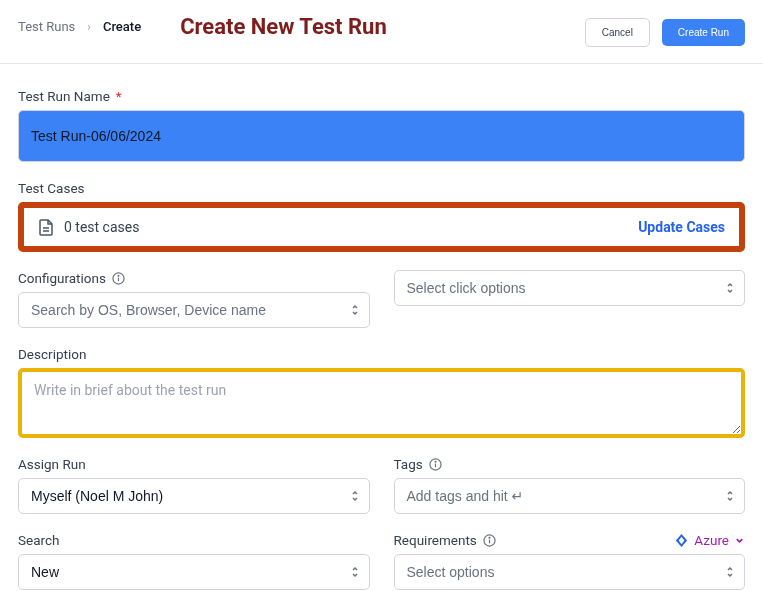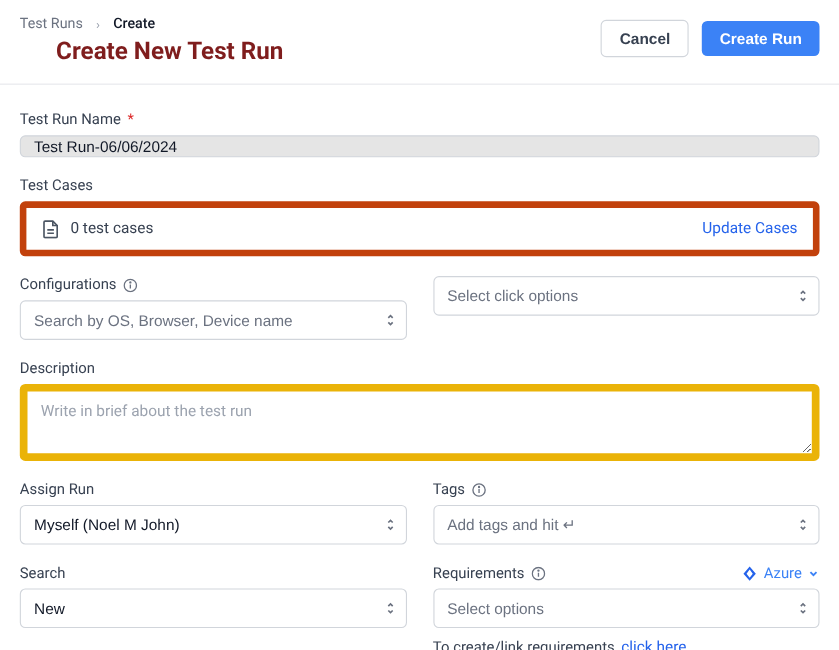--- a/index.html
+++ b/index.html
@@ -15,21 +15,21 @@
     }
     .header {
       display: flex;
       justify-content: space-between;
       align-items: flex-start;
       padding: 14px 18px 16px 18px;
       border-bottom: 1px solid #e5e7eb;
     }
     .header-left {
       display: flex;
-      flex-direction: column;
+      flex-direction: row;
       gap: 6px;
     }
     .breadcrumb {
       display: flex;
       align-items: center;
       gap: 12px;
       font-size: 13px;
     }
     .breadcrumb-link {
       color: #6b7280;
@@ -50,24 +50,24 @@
       margin-left: 33px;
     }
     .header-right {
       display: flex;
       gap: 12px;
       align-items: center;
       padding-top: 4px;
     }
     .btn {
       border-radius: 5px;
-      font-size: 14px;
+      font-size: 10px;
       padding: 8px 16px;
       cursor: pointer;
-      font-weight: 700;
+      font-weight: 400;
       border: none;
     }
     .btn-secondary {
       background: #fff;
       border: 1px solid #d1d5db;
       color: #374151;
     }
     .btn-primary {
       background: #3b82f6;
       color: #fff;
@@ -104,24 +104,24 @@
       align-items: center;
       justify-content: center;
       width: 14px;
       height: 14px;
       color: #6b7280;
     }
     .input {
       width: 100%;
       border: 1px solid #d1d5db;
       border-radius: 5px;
-      padding: 1px 12px;
+      padding: 17px 12px;
       font-size: 14px;
       color: #111827;
-      background: #e5e5e5;
+      background: #3b82f6;
     }
     .input::placeholder {
       color: #9ca3af;
     }
     .select-wrap {
       position: relative;
     }
     .select-input {
       width: 100%;
       border: 1px solid #d1d5db;
@@ -142,21 +142,21 @@
       top: 50%;
       transform: translateY(-50%);
       color: #6b7280;
       display: flex;
       flex-direction: column;
       line-height: 5px;
       font-size: 9px;
     }
     .textarea {
       width: 100%;
-      border: 7px solid #eab308;
+      border: 4px solid #eab308;
       border-radius: 5px;
       padding: 10px 12px;
       font-size: 14px;
       color: #111827;
       background: #fff;
       min-height: 70px;
       resize: vertical;
       font-family: inherit;
     }
     .textarea::placeholder {
@@ -176,35 +176,35 @@
       gap: 10px;
       color: #374151;
       font-size: 14px;
     }
     .doc-icon {
       color: #4b5563;
     }
     .link {
       color: #2563eb;
       font-size: 14px;
-      font-weight: 400;
+      font-weight: 700;
       cursor: pointer;
     }
     .label-row {
       display: flex;
       justify-content: space-between;
       align-items: flex-start;
       margin-bottom: 6px;
     }
     .integration-badge {
       display: flex;
       align-items: center;
       gap: 5px;
       font-size: 13.5px;
-      color: #3b82f6;
+      color: #a21caf;
       cursor: pointer;
     }
     .azure-icon {
       color: #2563eb;
     }
     .helper-text {
       font-size: 13.5px;
       color: #374151;
       margin-top: 10px;
     }

